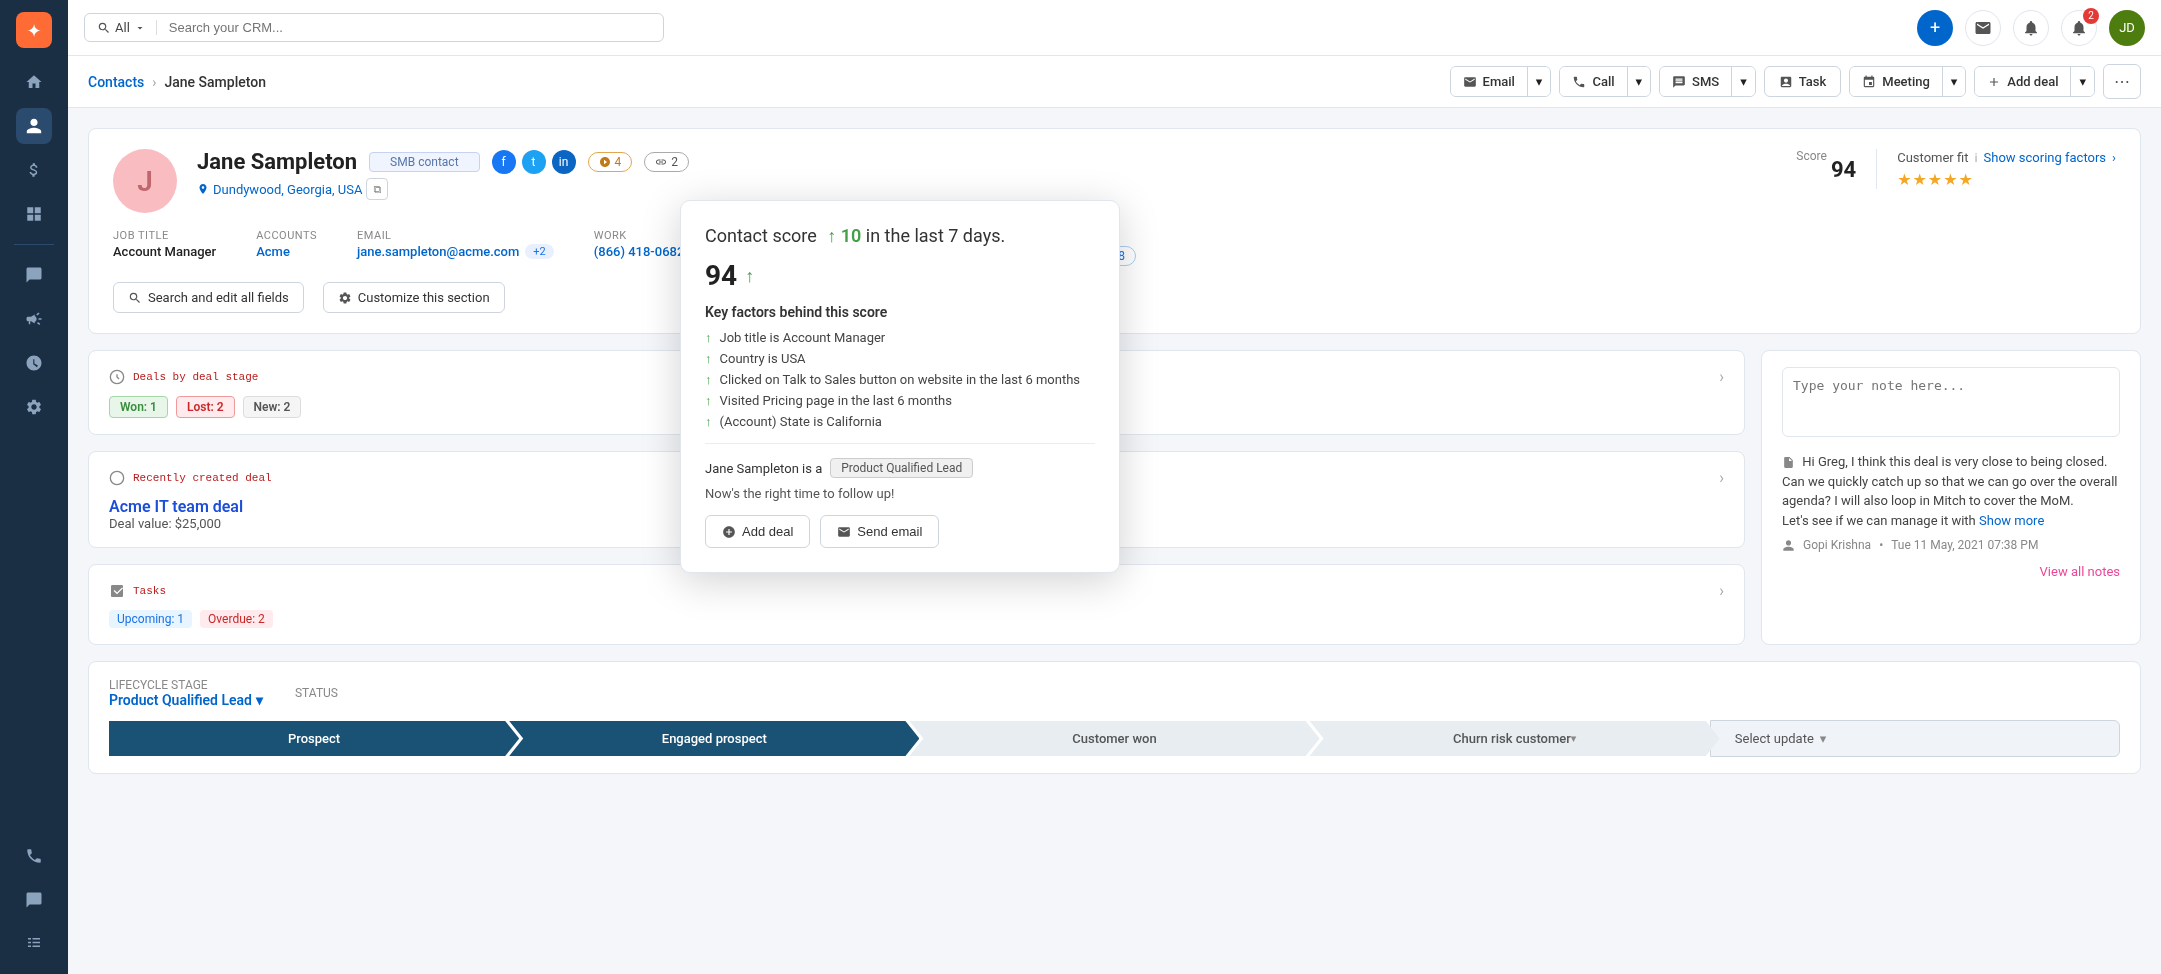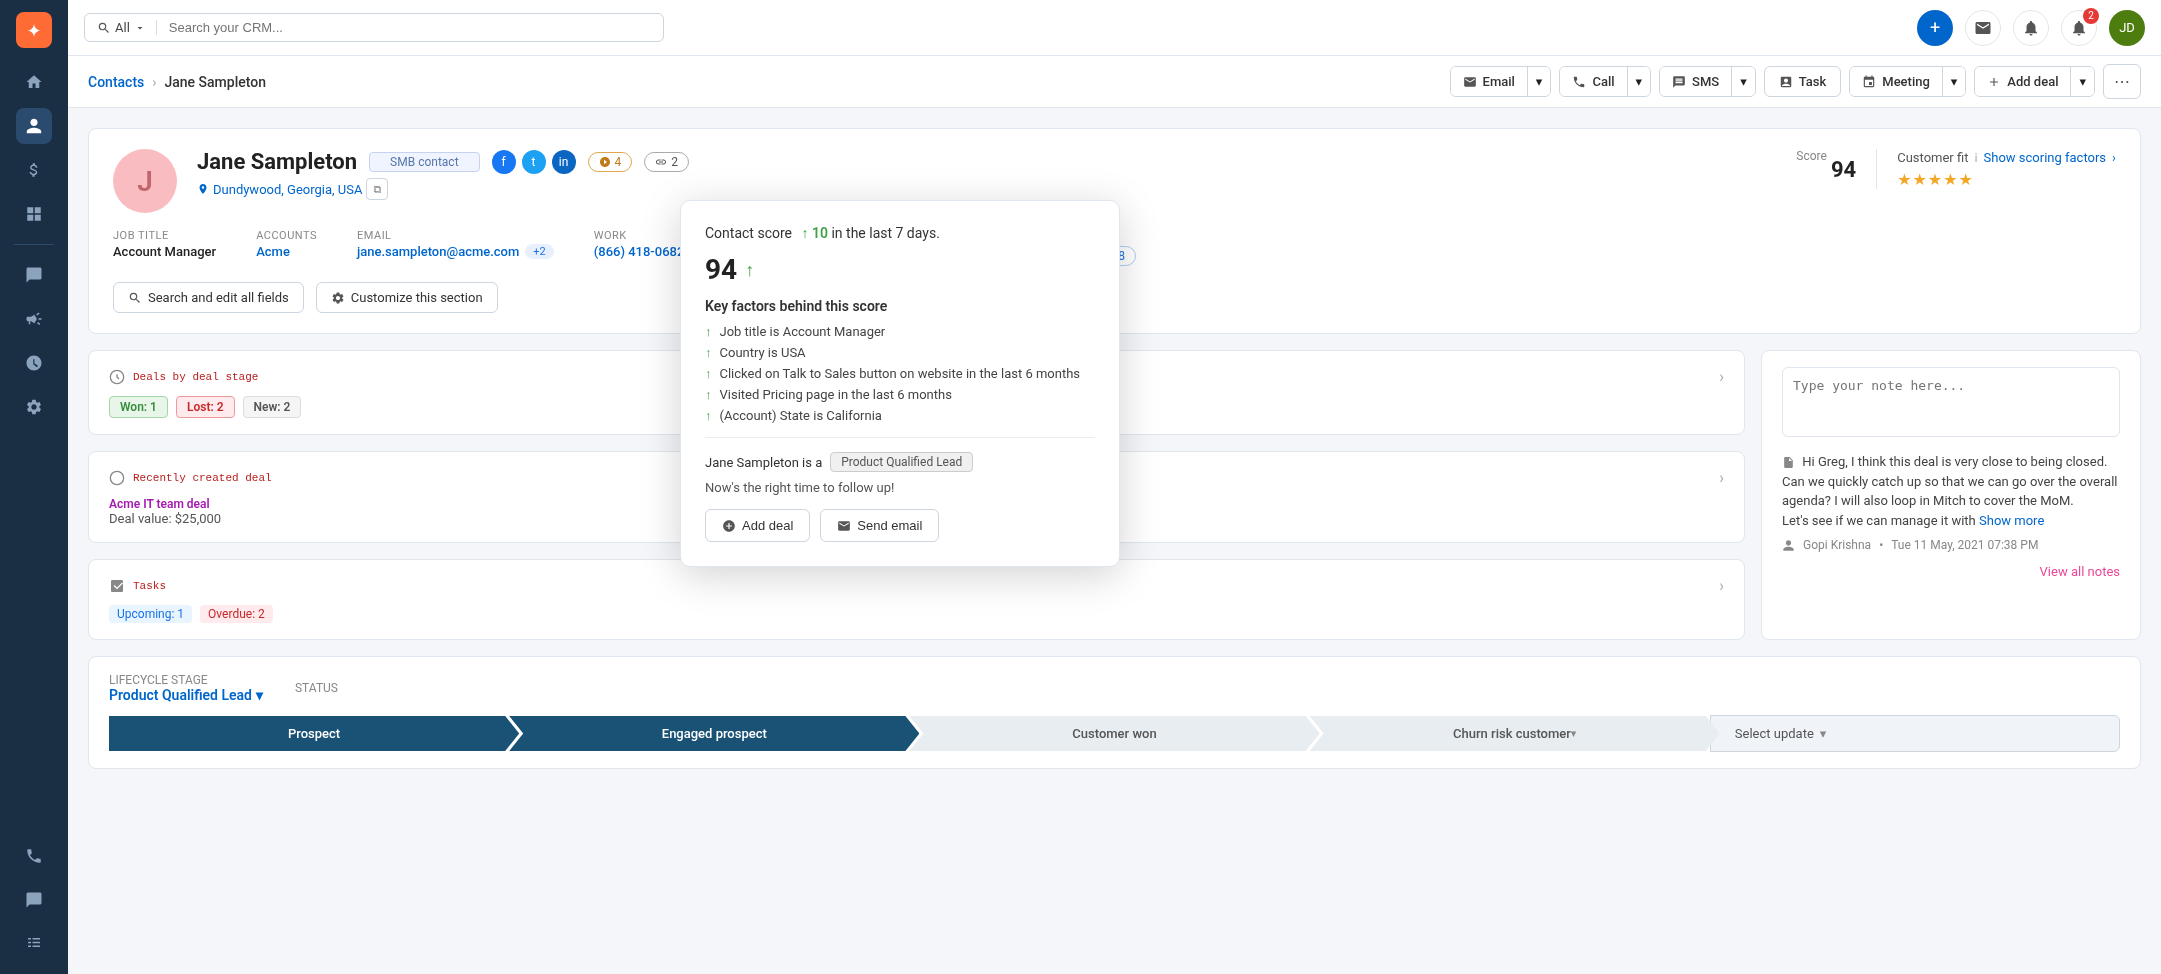--- a/index.html
+++ b/index.html
@@ -75,35 +75,35 @@
     .field-value { font-size: 13px; color: #222; font-weight: 500; }
     .field-value.link { color: #0066cc; cursor: pointer; }
     .field-value.phone { color: #0066cc; cursor: pointer; }
     .email-row { display: flex; align-items: center; gap: 6px; }
     .email-badge { background: #e8f0fe; color: #1a73e8; border-radius: 10px; padding: 1px 8px; font-size: 11px; }
     .tags-row { display: flex; gap: 6px; flex-wrap: wrap; margin-top: 2px; }
     .tag { border: 1px solid #cdd5df; border-radius: 12px; padding: 2px 10px; font-size: 12px; color: #555; }
     .tag-more { border: 1px solid #aacff5; border-radius: 12px; padding: 2px 10px; font-size: 12px; color: #1a73e8; }
 
     
-    .card-actions { display: flex; gap: 12px; margin-top: 16px; }
+    .card-actions { display: flex; gap: 19px; margin-top: 16px; }
     .card-action-btn { display: flex; align-items: center; gap: 6px; padding: 7px 14px; border: 1px solid #cdd5df; border-radius: 6px; background: white; cursor: pointer; font-size: 13px; color: #333; }
 
     
     .cards-row { display: flex; gap: 16px; }
     .info-card { background: white; border-radius: 8px; border: 1px solid #e0e6ed; padding: 16px 20px; flex: 1; min-width: 0; }
     .info-card-header { display: flex; align-items: center; gap: 8px; color: #888; font-size: 13px; margin-bottom: 10px; }
     .info-card-title { font-size: 11px; color: #b91c1c; font-family: Liberation Mono, monospace; }
     .deal-stage-badges { display: flex; gap: 8px; flex-wrap: wrap; }
     .deal-badge { border-radius: 4px; padding: 3px 10px; font-size: 12px; font-weight: 600; }
     .badge-won { background: #e8f5e9; color: #388e3c; border: 1px solid #a5d6a7; }
     .badge-lost { background: #ffebee; color: #c62828; border: 1px solid #ef9a9a; }
     .badge-new { background: #f5f5f5; color: #555; border: 1px solid #ddd; }
     .info-card-arrow { margin-left: auto; color: #aaa; font-size: 16px; cursor: pointer; }
-    .deal-name { font-size: 12px; font-weight: 600; color: #a21caf; }
+    .deal-name { font-size: 16px; font-weight: 600; color: #1d4ed8; }
     .deal-value { font-size: 13px; color: #555; }
     .task-upcoming { background: #e8f4fe; color: #1a73e8; border-radius: 4px; padding: 2px 8px; font-size: 12px; }
     .task-overdue { background: #ffebee; color: #c62828; border-radius: 4px; padding: 2px 8px; font-size: 12px; }
 
     
     .notes-card { background: white; border-radius: 8px; border: 1px solid #e0e6ed; padding: 16px 20px; flex: 0 0 380px; }
     .note-input { border: 1px solid #e0e6ed; border-radius: 6px; padding: 10px; font-size: 13px; color: #aaa; min-height: 70px; width: 100%; resize: none; }
     .note-body { font-size: 13px; color: #444; line-height: 1.5; margin-top: 12px; }
     .note-highlight { color: #0066cc; cursor: pointer; }
     .note-meta { display: flex; align-items: center; gap: 8px; margin-top: 8px; font-size: 12px; color: #888; }
@@ -115,21 +115,21 @@
     .lifecycle-title { font-size: 12px; color: #888; text-transform: uppercase; }
     .lifecycle-value { color: #0066cc; font-size: 14px; font-weight: 600; cursor: pointer; display: flex; align-items: center; gap: 4px; }
     .lifecycle-status-title { font-size: 12px; color: #888; text-transform: uppercase; }
     .lifecycle-stages { display: flex; gap: 0; align-items: center; }
     .stage-item { flex: 1; position: relative; }
     .stage-btn { width: 100%; padding: 10px 16px; border: none; font-size: 13px; font-weight: 500; cursor: pointer; display: flex; align-items: center; justify-content: center; position: relative; }
     .stage-active { background: #1a5276; color: white; clip-path: polygon(0 0, calc(100% - 12px) 0, 100% 50%, calc(100% - 12px) 100%, 0 100%, 12px 50%); }
     .stage-active:first-child { clip-path: polygon(0 0, calc(100% - 12px) 0, 100% 50%, calc(100% - 12px) 100%, 0 100%); }
     .stage-inactive { background: #e8edf2; color: #555; clip-path: polygon(0 0, calc(100% - 12px) 0, 100% 50%, calc(100% - 12px) 100%, 0 100%, 12px 50%); }
     .score-popup { position: absolute; top: 200px; left: 680px; background: white; border-radius: 10px; box-shadow: 0 8px 40px rgba(0,0,0,0.18); padding: 24px; width: 440px; z-index: 200; border: 1px solid #e0e6ed; }
-    .popup-score-header { font-size: 14px; color: #333; margin-bottom: 12px; }
+    .popup-score-header { font-size: 18px; color: #333; margin-bottom: 12px; }
     .popup-score-num { font-size: 28px; font-weight: 700; color: #222; display: flex; align-items: center; gap: 8px; margin-bottom: 12px; }
     .popup-up-arrow { color: #43a047; font-size: 18px; }
     .popup-key-factors { font-size: 14px; font-weight: 600; color: #333; margin-bottom: 10px; }
     .popup-factor { display: flex; align-items: flex-start; gap: 8px; font-size: 13px; color: #444; margin-bottom: 6px; }
     .factor-up { color: #43a047; }
     .popup-divider { border: none; border-top: 1px solid #e8edf2; margin: 14px 0; }
     .popup-pql { display: flex; align-items: center; gap: 8px; font-size: 13px; color: #333; margin-bottom: 8px; }
     .pql-badge { background: #f0f0f0; border: 1px solid #ccc; border-radius: 4px; padding: 2px 10px; font-size: 12px; color: #555; }
     .popup-followup { font-size: 13px; color: #555; margin-bottom: 14px; }
     .popup-actions { display: flex; gap: 10px; }

